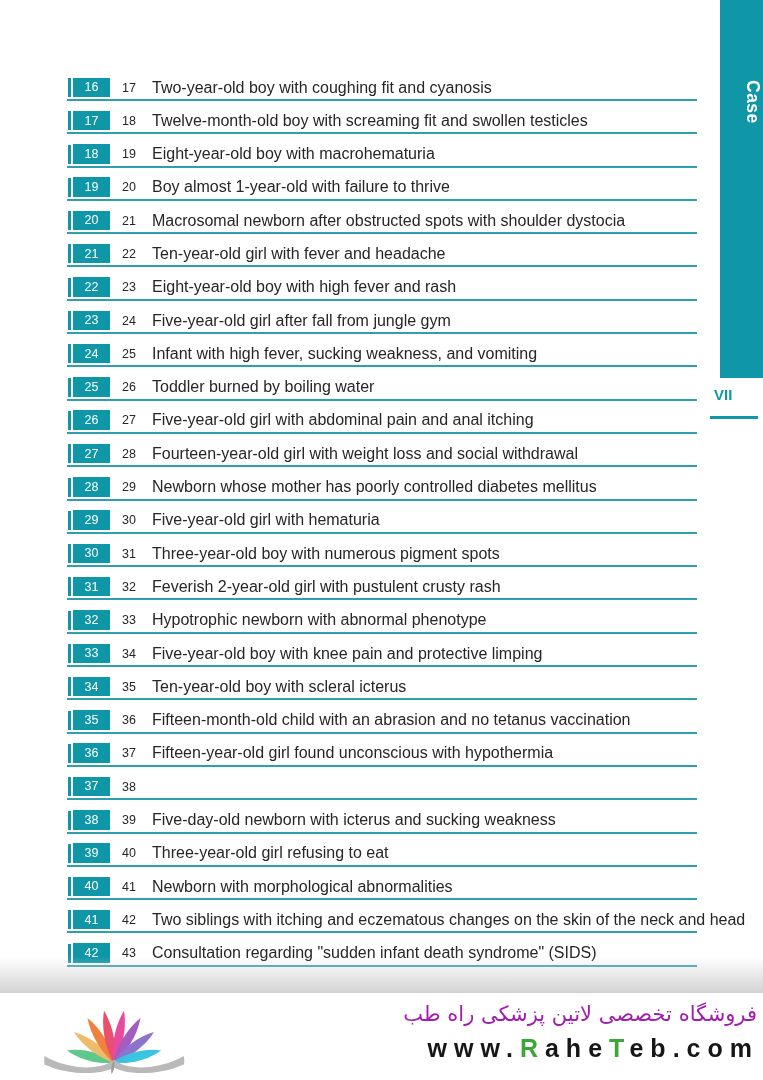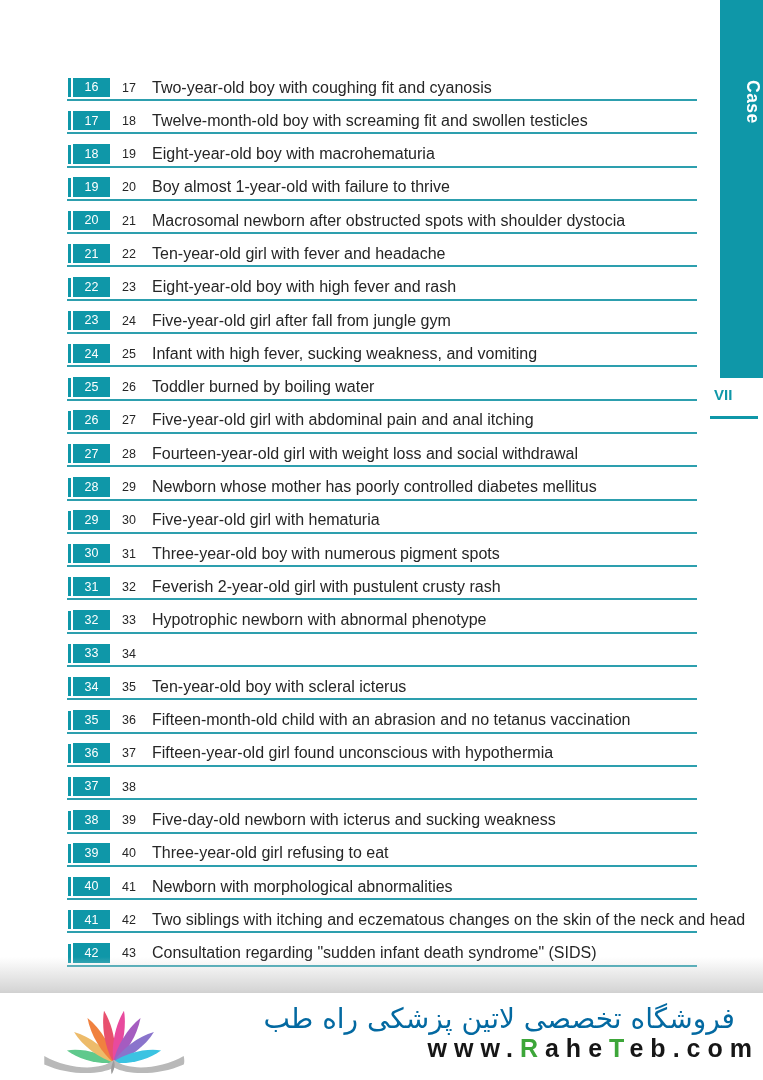--- a/index.html
+++ b/index.html
@@ -74,24 +74,24 @@
   }
 
   
   .footer{
     position:absolute;left:0;top:993px;width:763px;height:87px;background:#ffffff;
   }
   .logo{
     position:absolute;left:38px;top:10px;width:152px;height:72px;
   }
   .fa-line{
-    position:absolute;right:28px;top:9px;
+    position:absolute;right:6px;top:9px;
     direction:rtl;
     font-family:"DejaVu Sans", sans-serif;
-    font-size:28px;color:#0369a1;
+    font-size:21px;color:#a21caf;
     white-space:nowrap;
   }
   .site-line{
     position:absolute;right:4px;top:41px;
     font-size:25px;font-weight:700;color:#161616;
     letter-spacing:7px;white-space:nowrap;
   }
   .site-line .green{color:var(--green);}
 </style>
 </head>
@@ -237,20 +237,21 @@
     <span class="badge">32</span>
     <span class="case-no">33</span>
     <span class="title">Hypotrophic newborn with abnormal phenotype</span>
     <span class="rule"></span>
   </div>
 
   <div class="row">
     <span class="accent"></span>
     <span class="badge">33</span>
     <span class="case-no">34</span>
+    <span class="title">Five-year-old boy with knee pain and protective limping</span>
     <span class="rule"></span>
   </div>
 
   <div class="row">
     <span class="accent"></span>
     <span class="badge">34</span>
     <span class="case-no">35</span>
     <span class="title">Ten-year-old boy with scleral icterus</span>
     <span class="rule"></span>
   </div>

